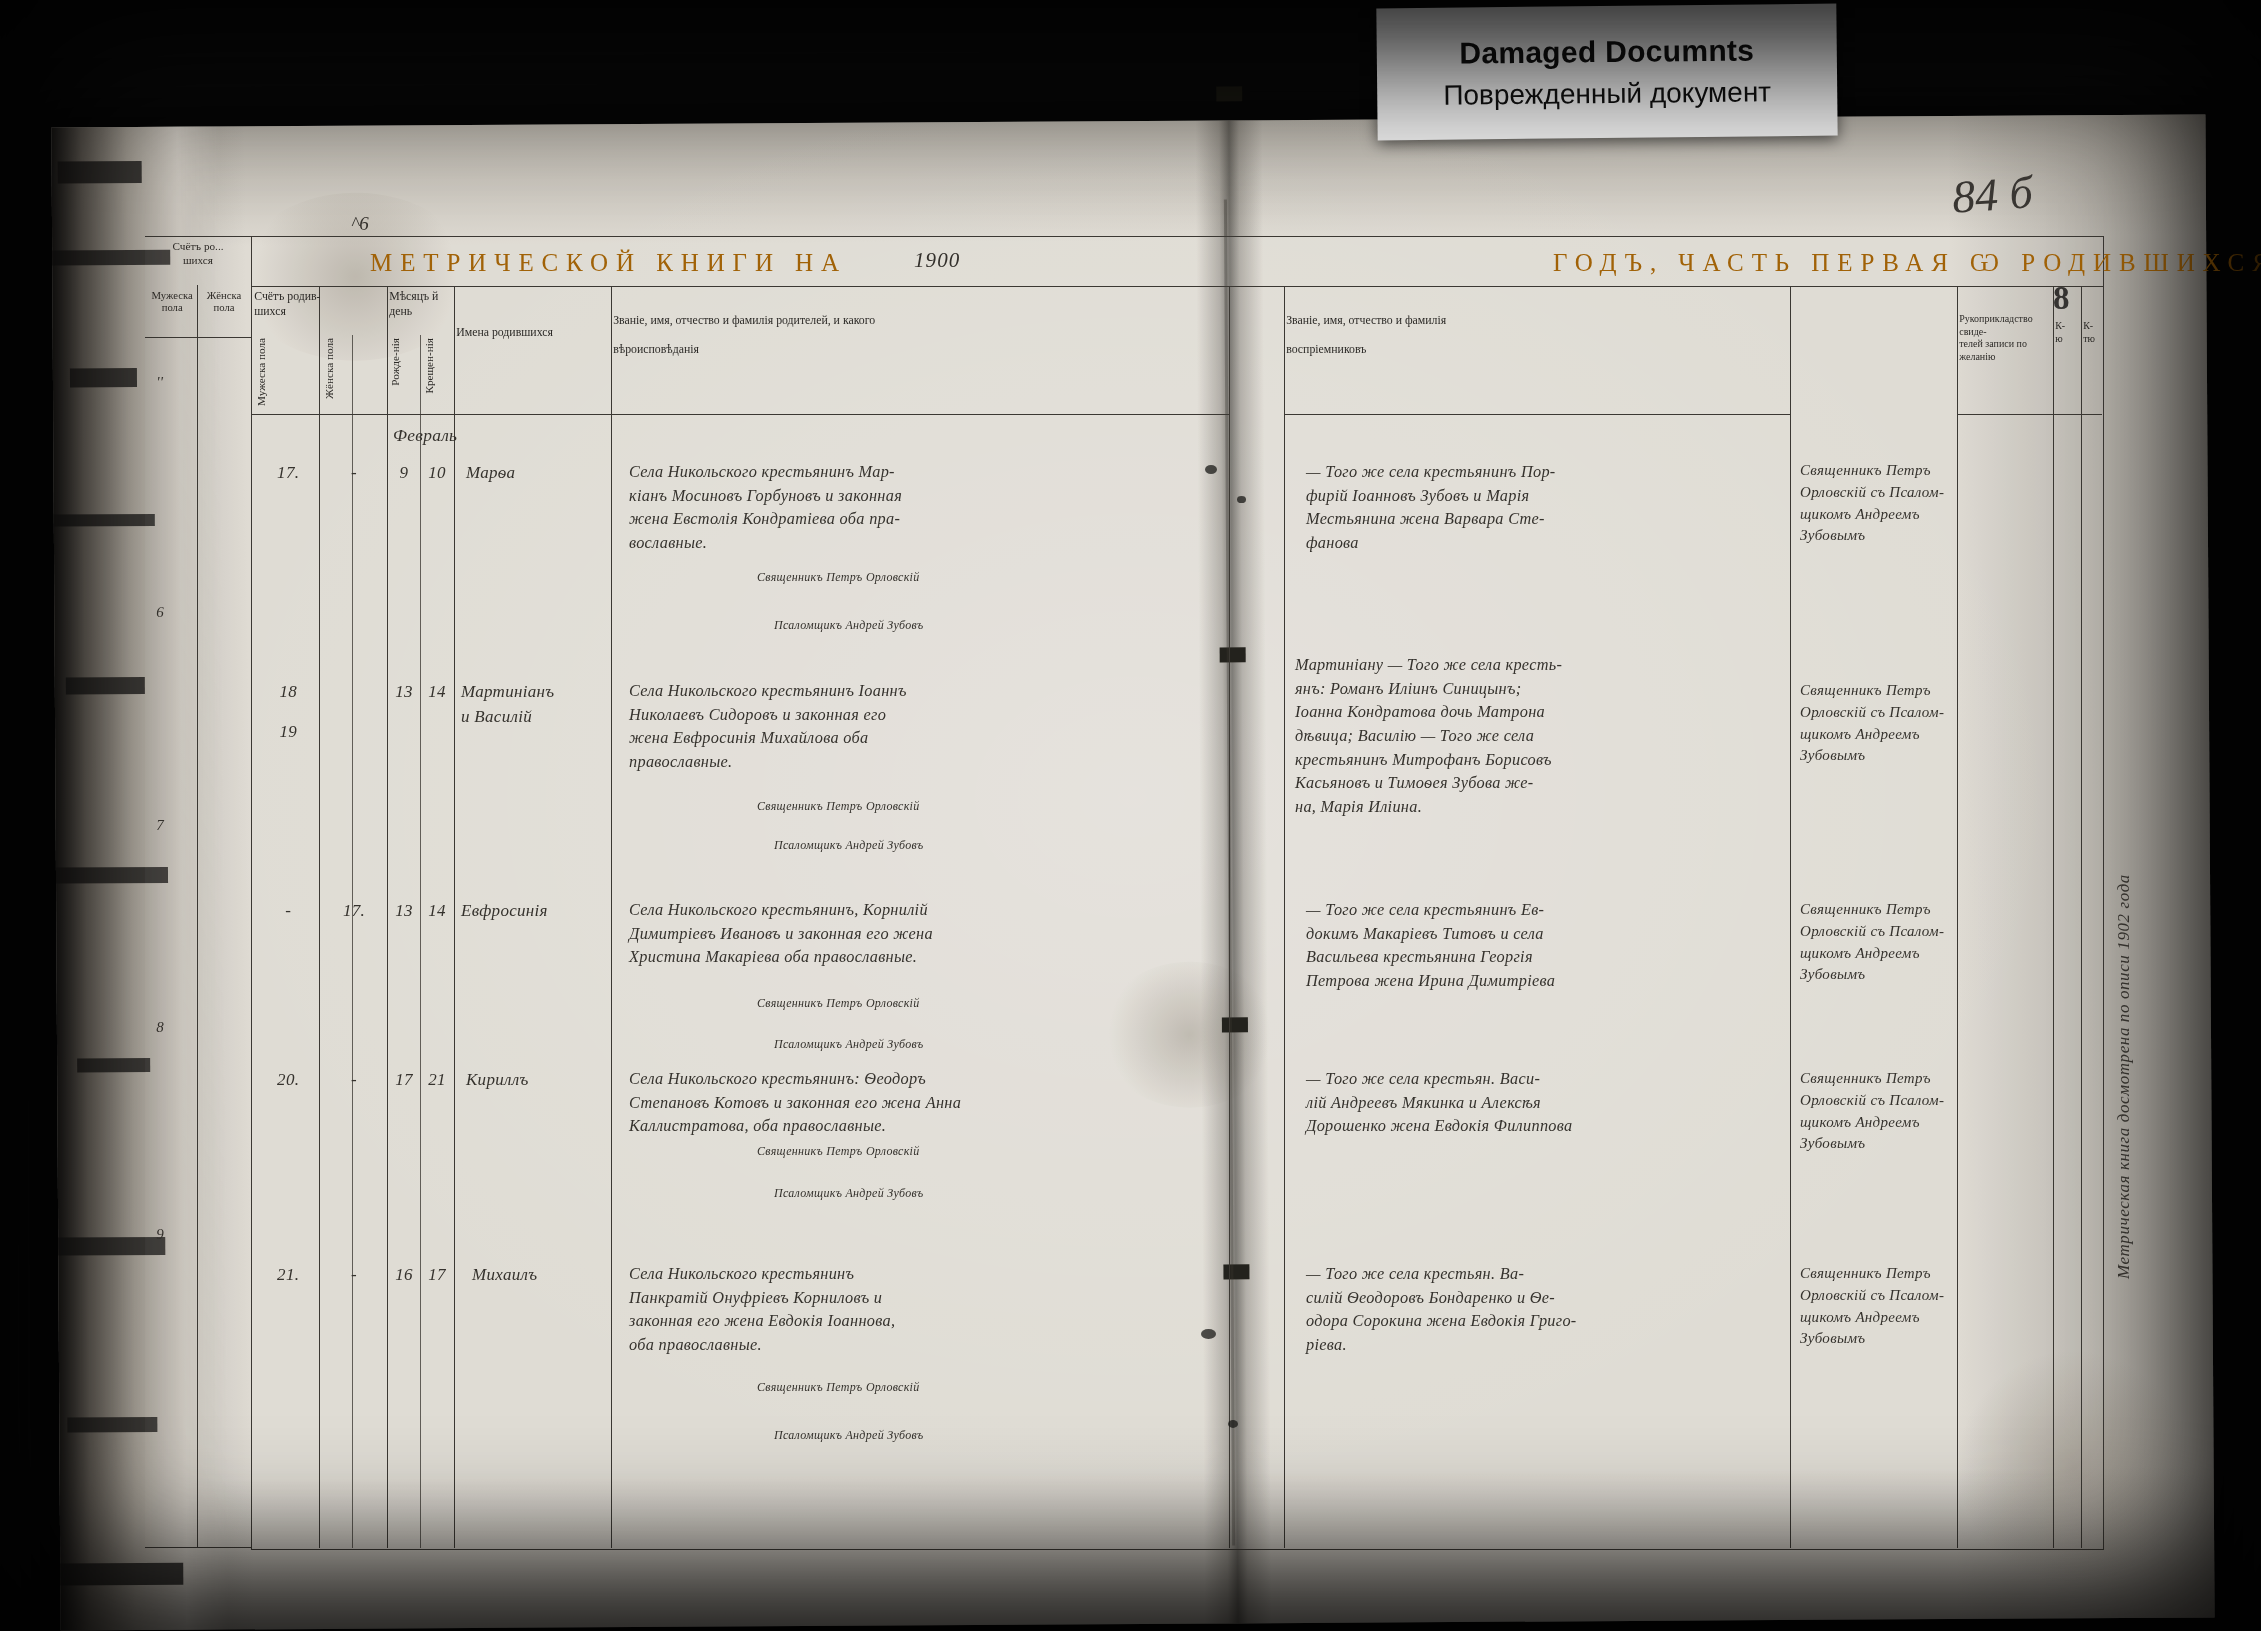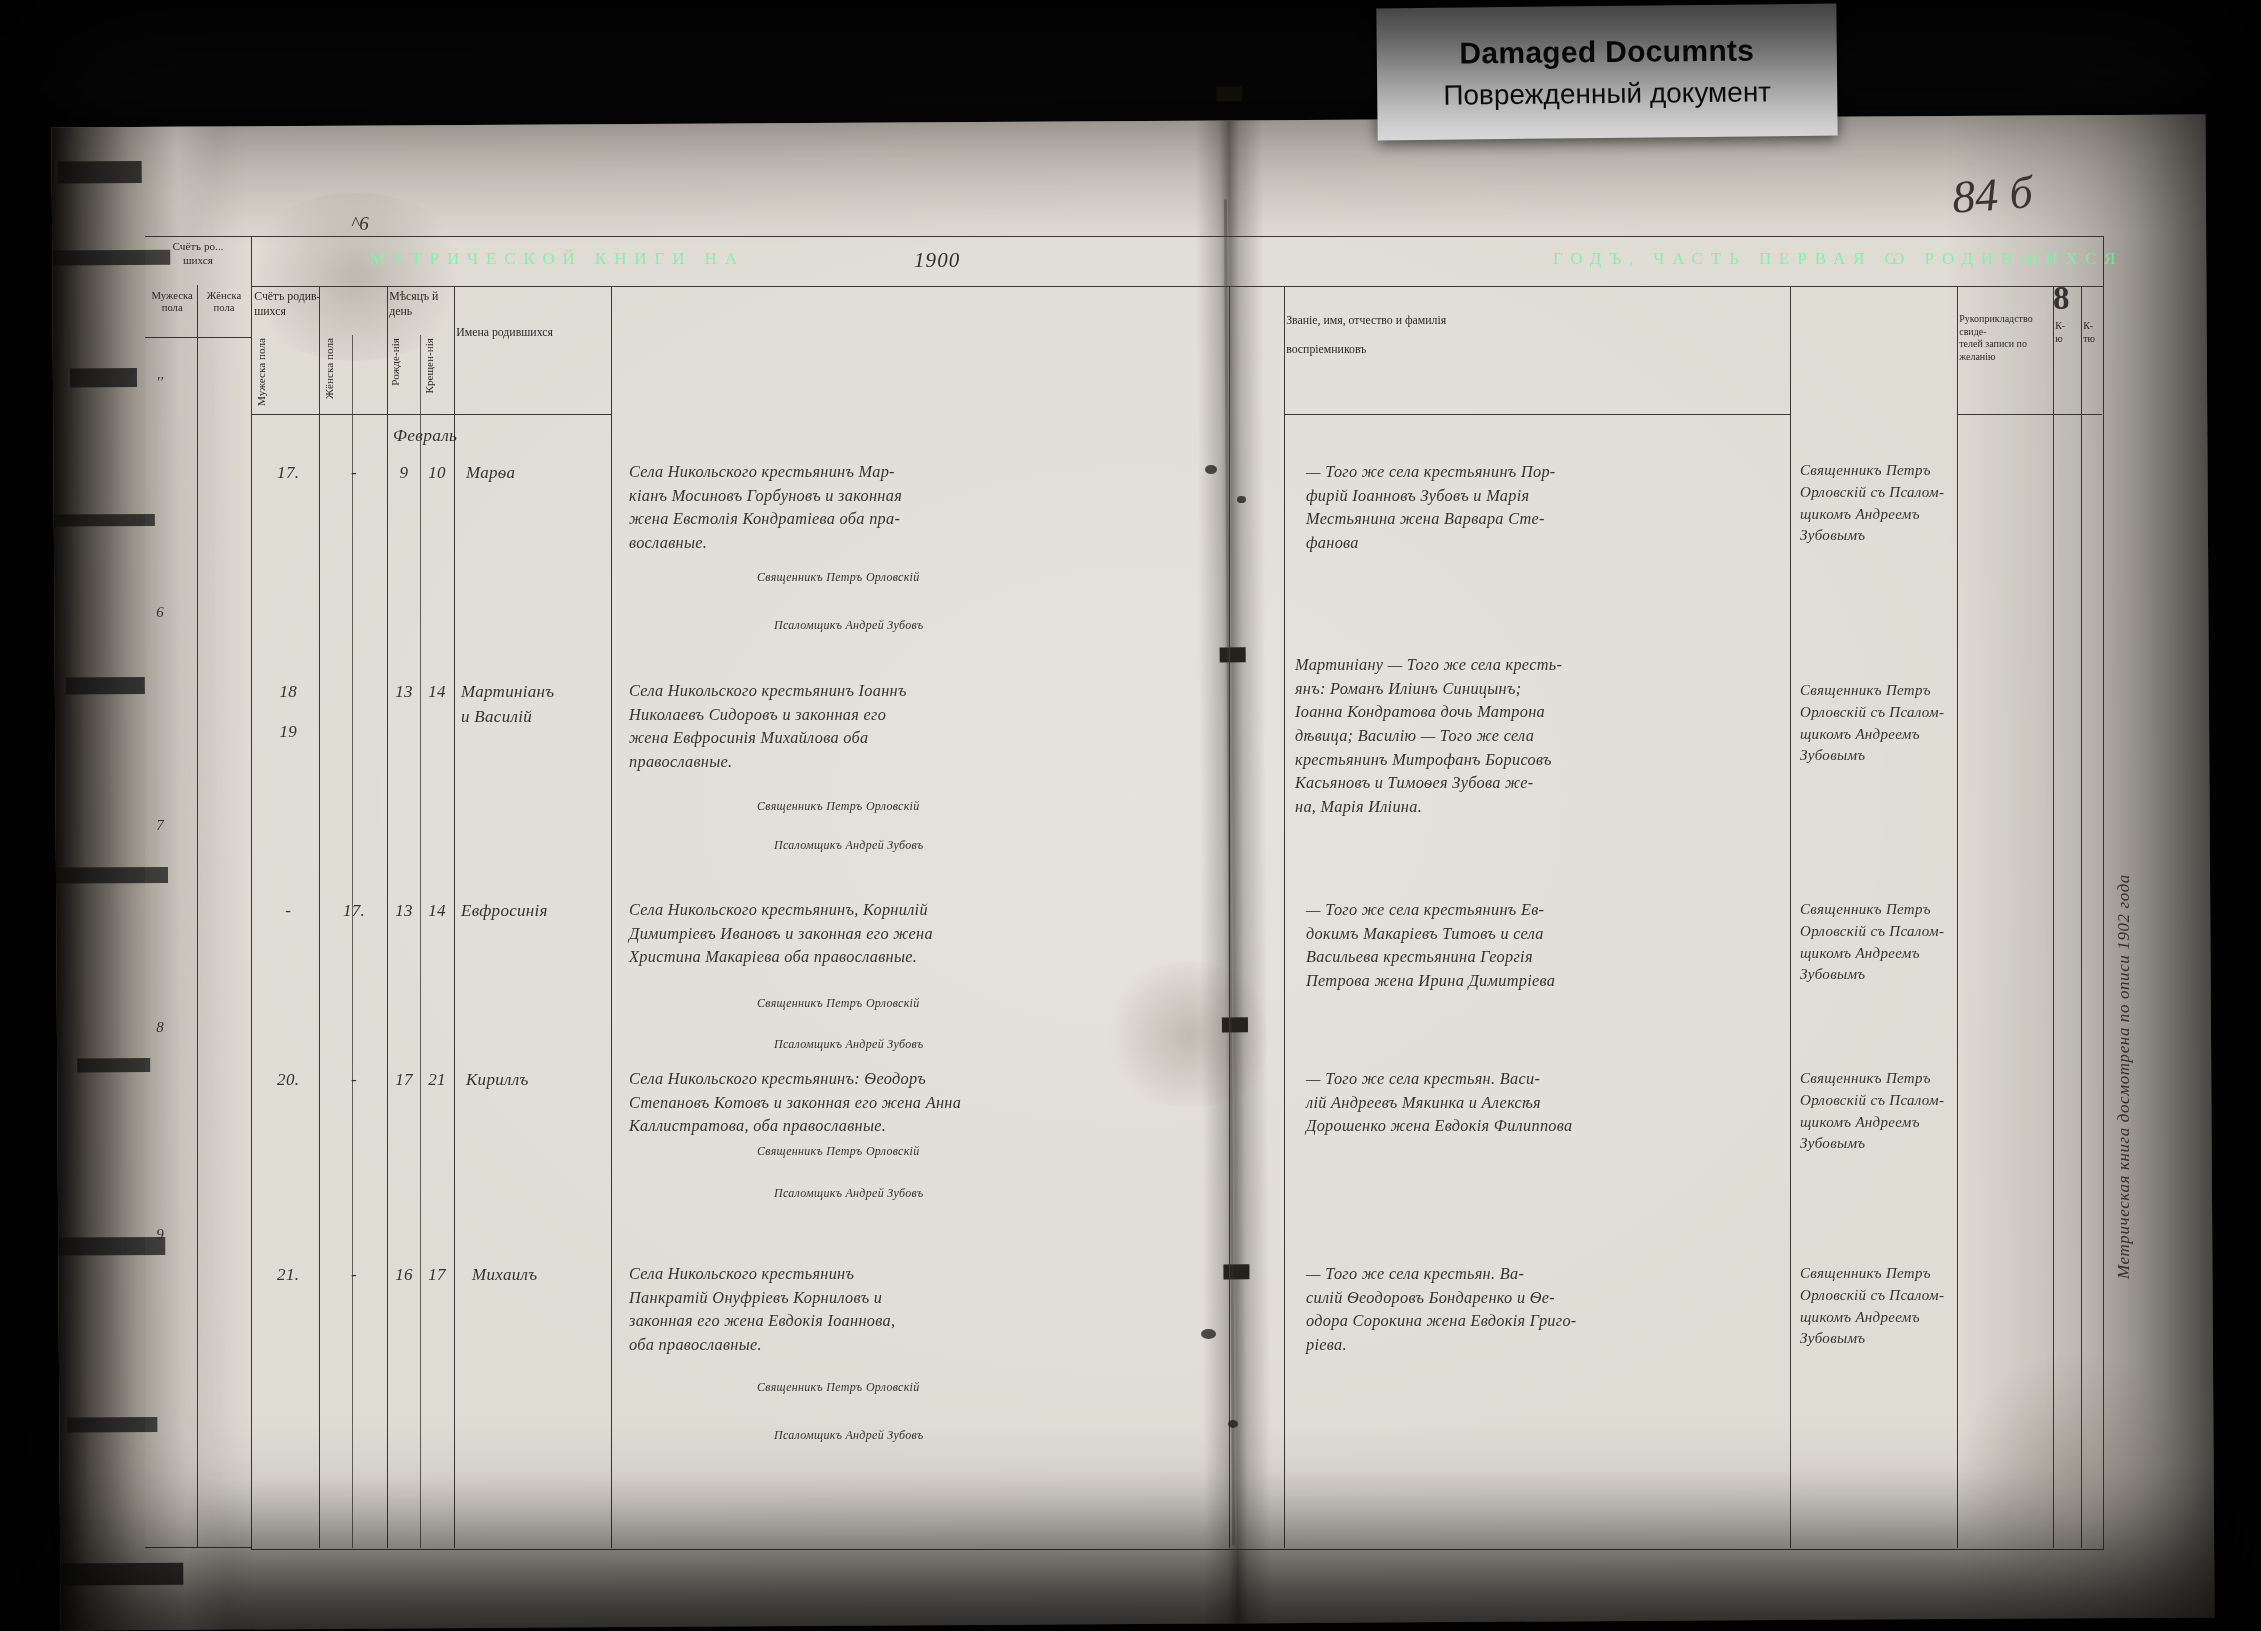--- a/index.html
+++ b/index.html
@@ -159,23 +159,23 @@
   .hdr-band {
     position: absolute;
     left: 0; top: 0;
     width: 100%;
     height: 49px;
     border-bottom: 1.1px solid #3b3833;
     display: flex;
     align-items: center;
   }
   .hdr-title {
-    font-size: 17px;
+    font-size: 25px;
     letter-spacing: 7.9px;
-    color: #86efac;
+    color: #a16207;
     white-space: nowrap;
   }
   .hdr-title.left  { position: absolute; left: 118px; top: 12.3px; }
   .hdr-year        { position: absolute; left: 662px; top: 11.2px; font-size: 21px; font-style: italic; color: #33302c; letter-spacing: 1.1px;}
   .hdr-title.right { position: absolute; left: 1301px; top: 12.3px; }
 
   
   .colhdr {
     position: absolute;
     top: 49px;
@@ -376,20 +376,24 @@
       </div>
       <div style="position:absolute; left:36px; top:52px; width:30px;">
         <span class="rot">Крещен-нія</span>
       </div>
     </div>
 
     <div class="colhdr" style="left:202px; width:157px; padding-top:39px;">
       <span>Имена родившихся</span>
     </div>
 
+    <div class="colhdr" style="left:359px; width:618px; padding-top:27px;">
+      <span>Званіе, имя, отчество и фамилія родителей, и какого</span><br><br>
+      <span>вѣроисповѣданія</span>
+    </div>
 
     <div class="colhdr" style="left:1032px; width:506px; padding-top:27px;">
       <span>Званіе, имя, отчество и фамилія</span><br><br>
       <span>воспріемниковъ</span>
     </div>
 
 
     <div class="colhdr" style="left:1705px; width:96px; padding-top:27px; font-size:10px;">
       <span>Рукоприкладство свиде-</span><br>
       <span>телей записи по желанію</span>

